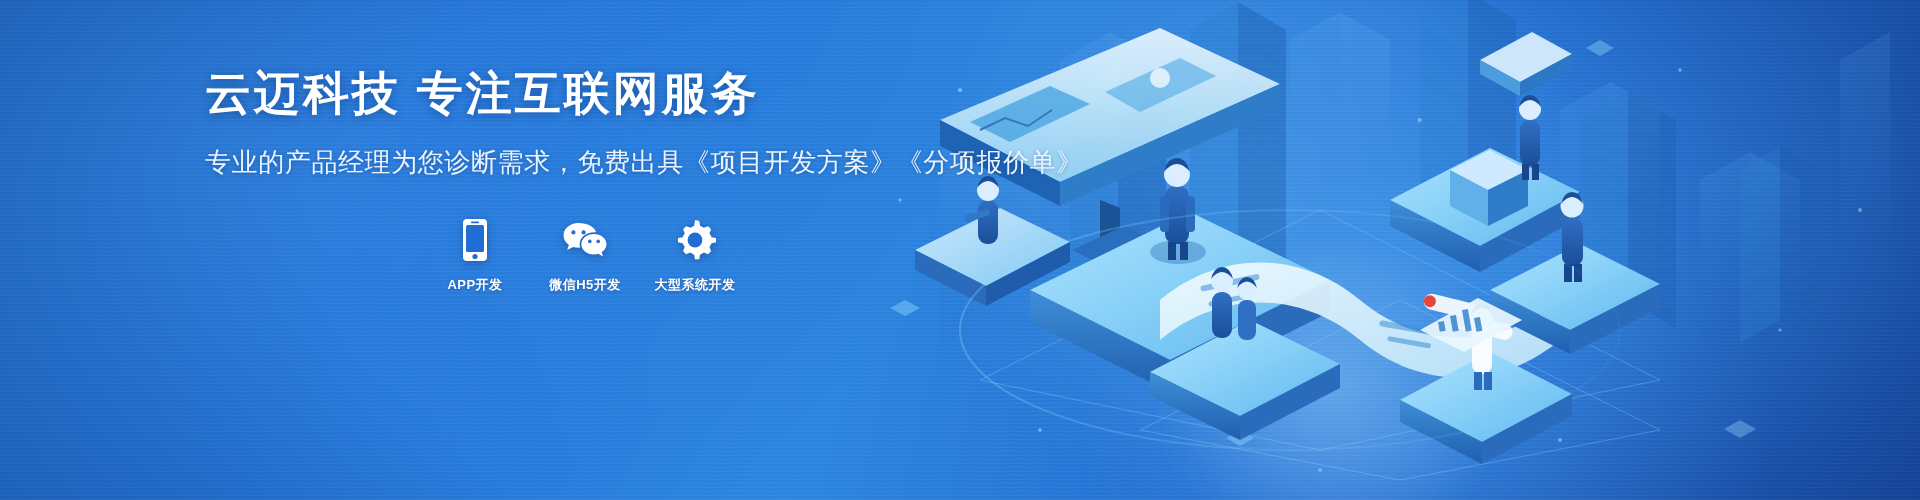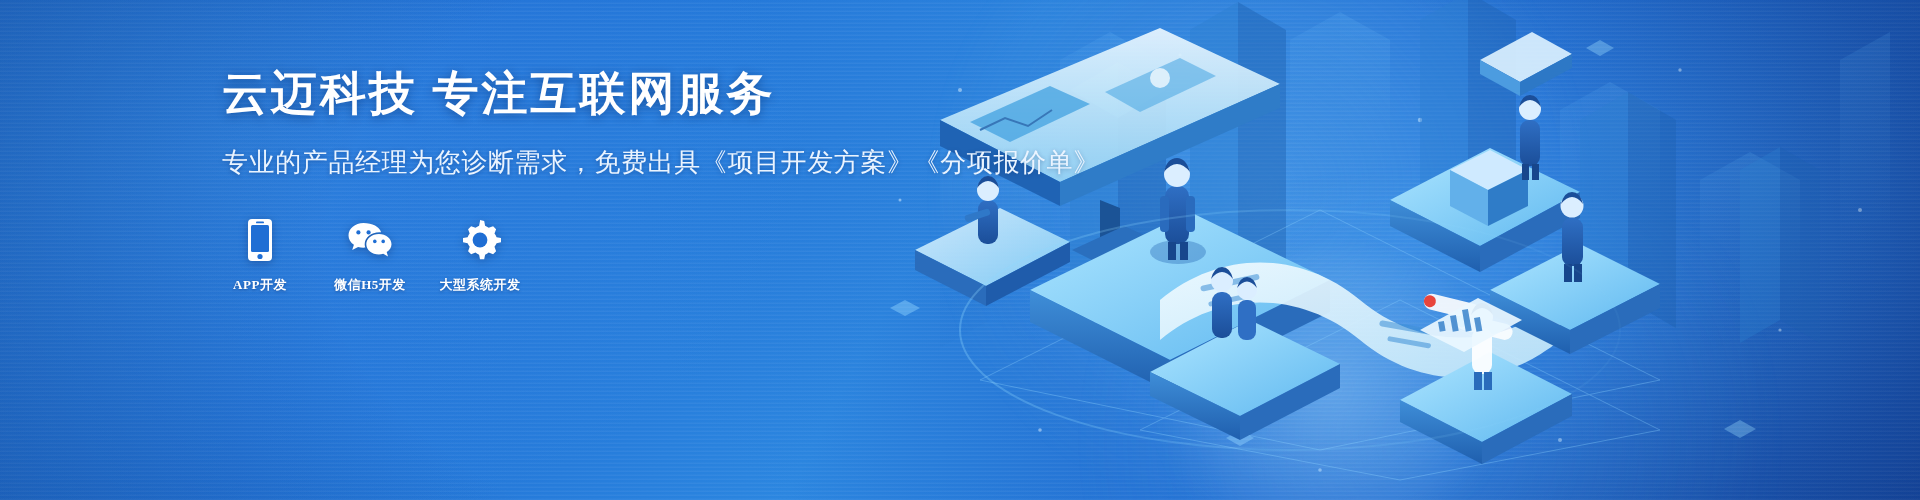--- a/index.html
+++ b/index.html
@@ -36,21 +36,21 @@
     filter:blur(8px);
   }
   .glow-c {
     position:absolute; left:1120px; top:250px; width:420px; height:280px; border-radius:50%;
     background:radial-gradient(circle, rgba(200,235,255,.30) 0%, rgba(200,235,255,0) 70%);
     filter:blur(10px);
   }
 
   
   .content {
-    position:absolute; left:222px; top:66px; width:760px; z-index:6;font-family:Liberation Serif, serif;
+    position:absolute; left:205px; top:66px; width:760px; z-index:6;
   }
   .headline {
     color:#ffffff;
     font-size:46px;
     font-weight:bold;
     letter-spacing:3px;
     line-height:1.2;
     text-shadow:0 2px 10px rgba(5,35,95,.45);
     white-space:nowrap;
   }
@@ -61,20 +61,21 @@
     line-height:35px;
     letter-spacing:.6px;
     text-shadow:0 1px 4px rgba(5,35,95,.35);
     white-space:nowrap;
   }
   .services {
     margin-top:38px;
     display:flex;
     align-items:flex-start;
     gap:34px;
+    justify-content:center;
   }
   .svc { width:76px; display:flex; flex-direction:column; align-items:center; }
   .svc-icon {
     height:44px; display:flex; align-items:center; justify-content:center;
     filter:drop-shadow(0 2px 4px rgba(5,35,95,.35));
   }
   .svc-label {
     margin-top:14px;
     color:#ffffff;
     font-size:13px;

